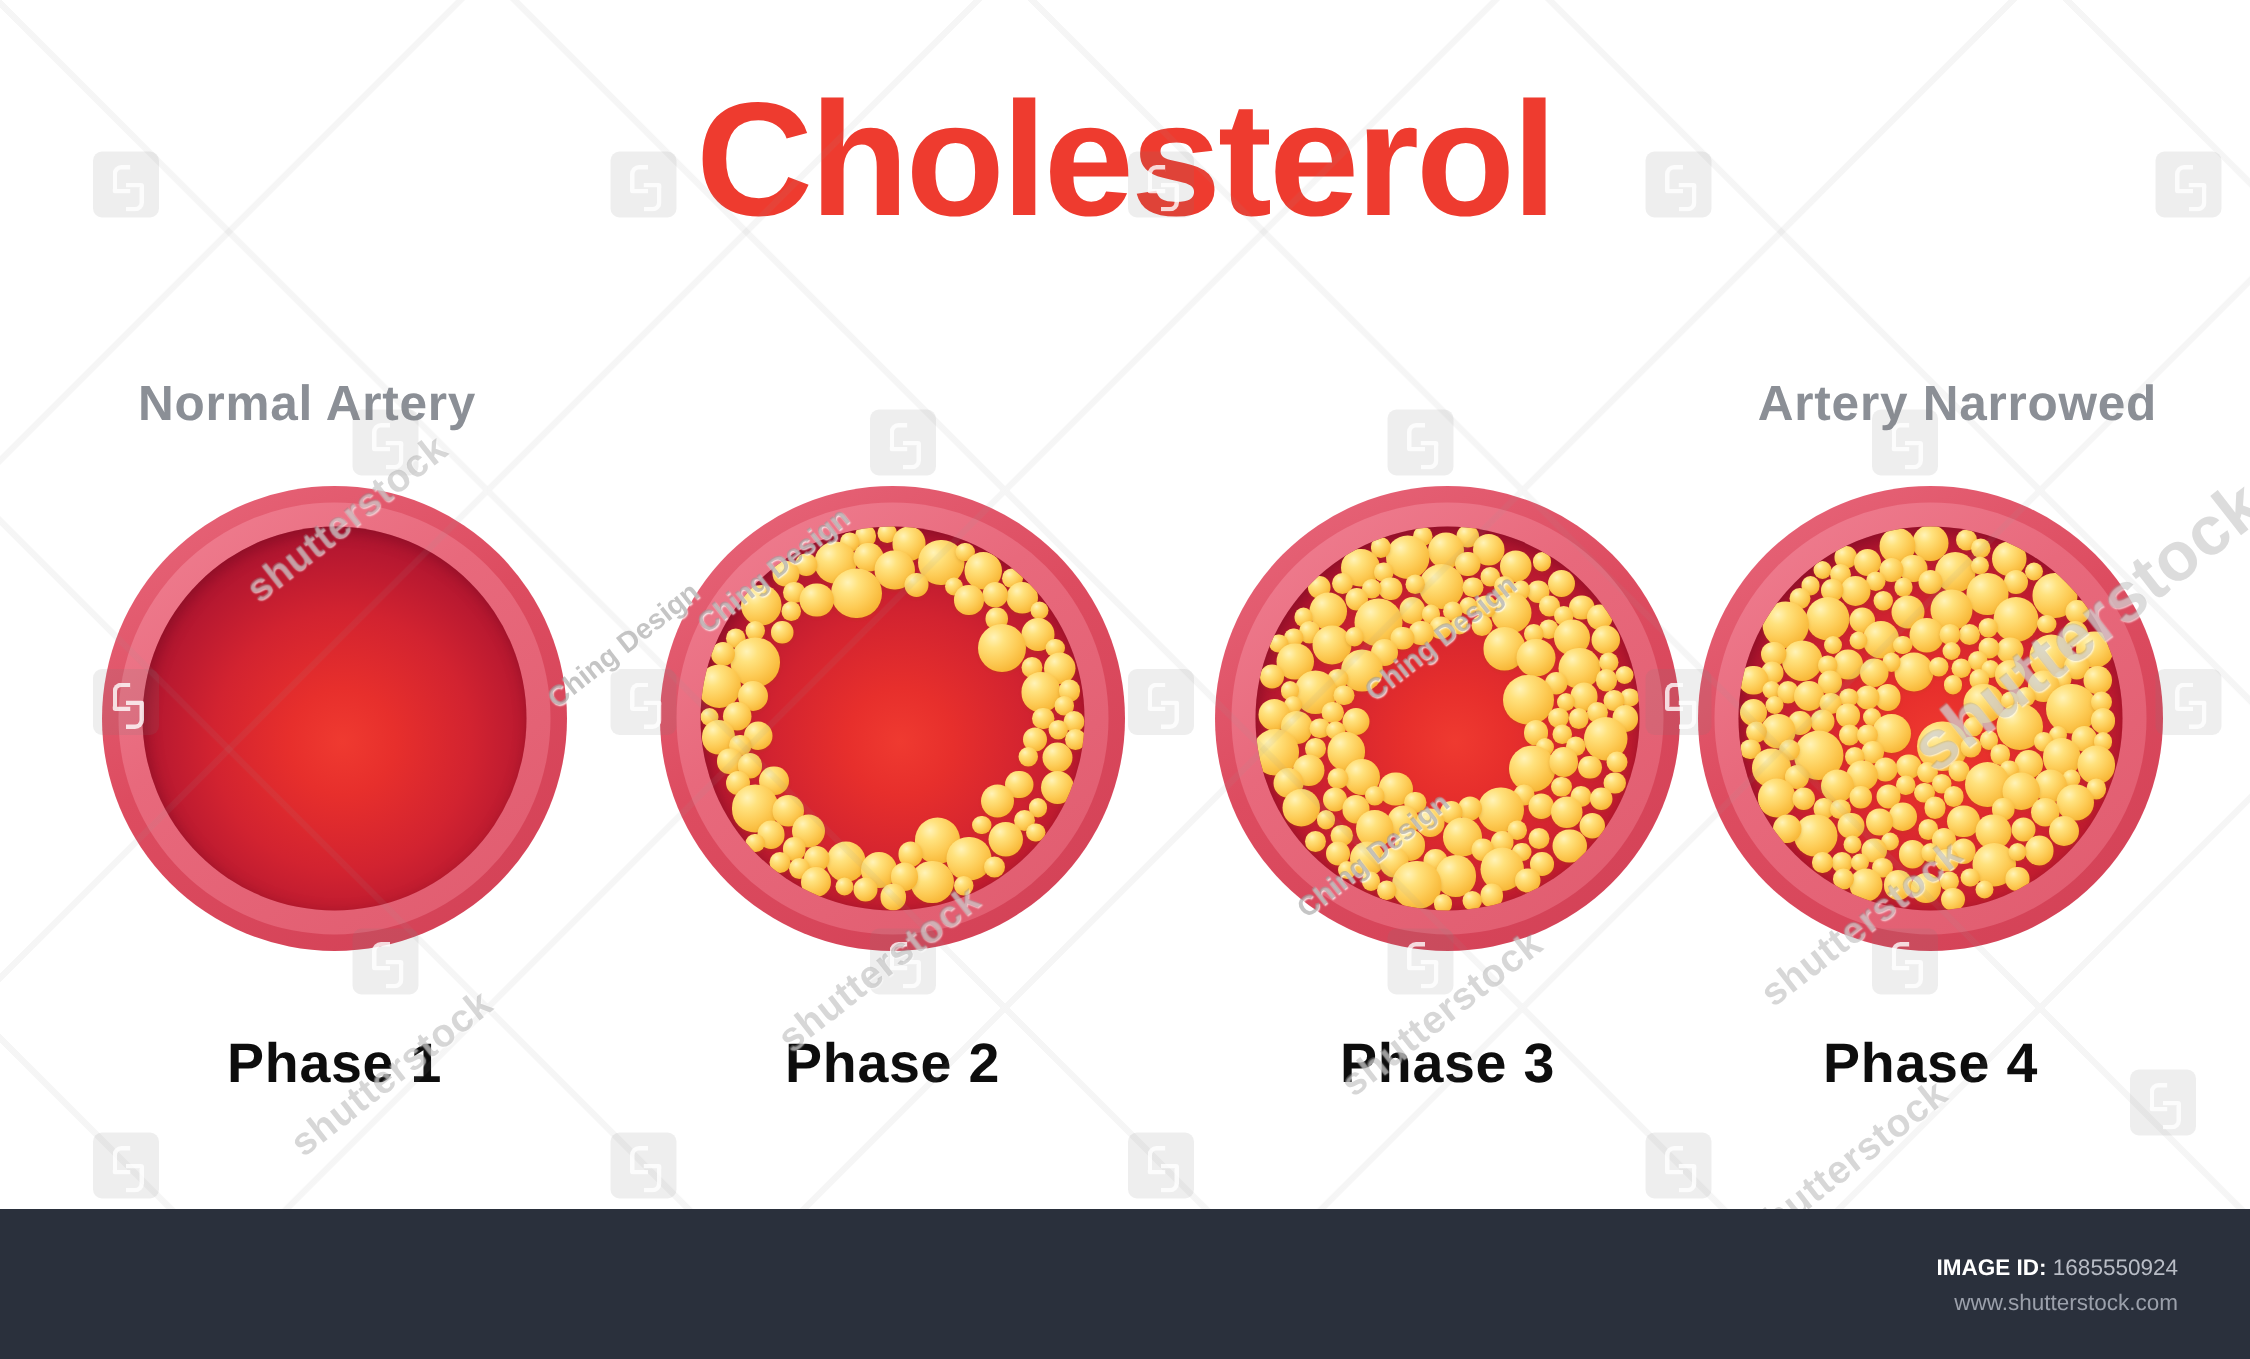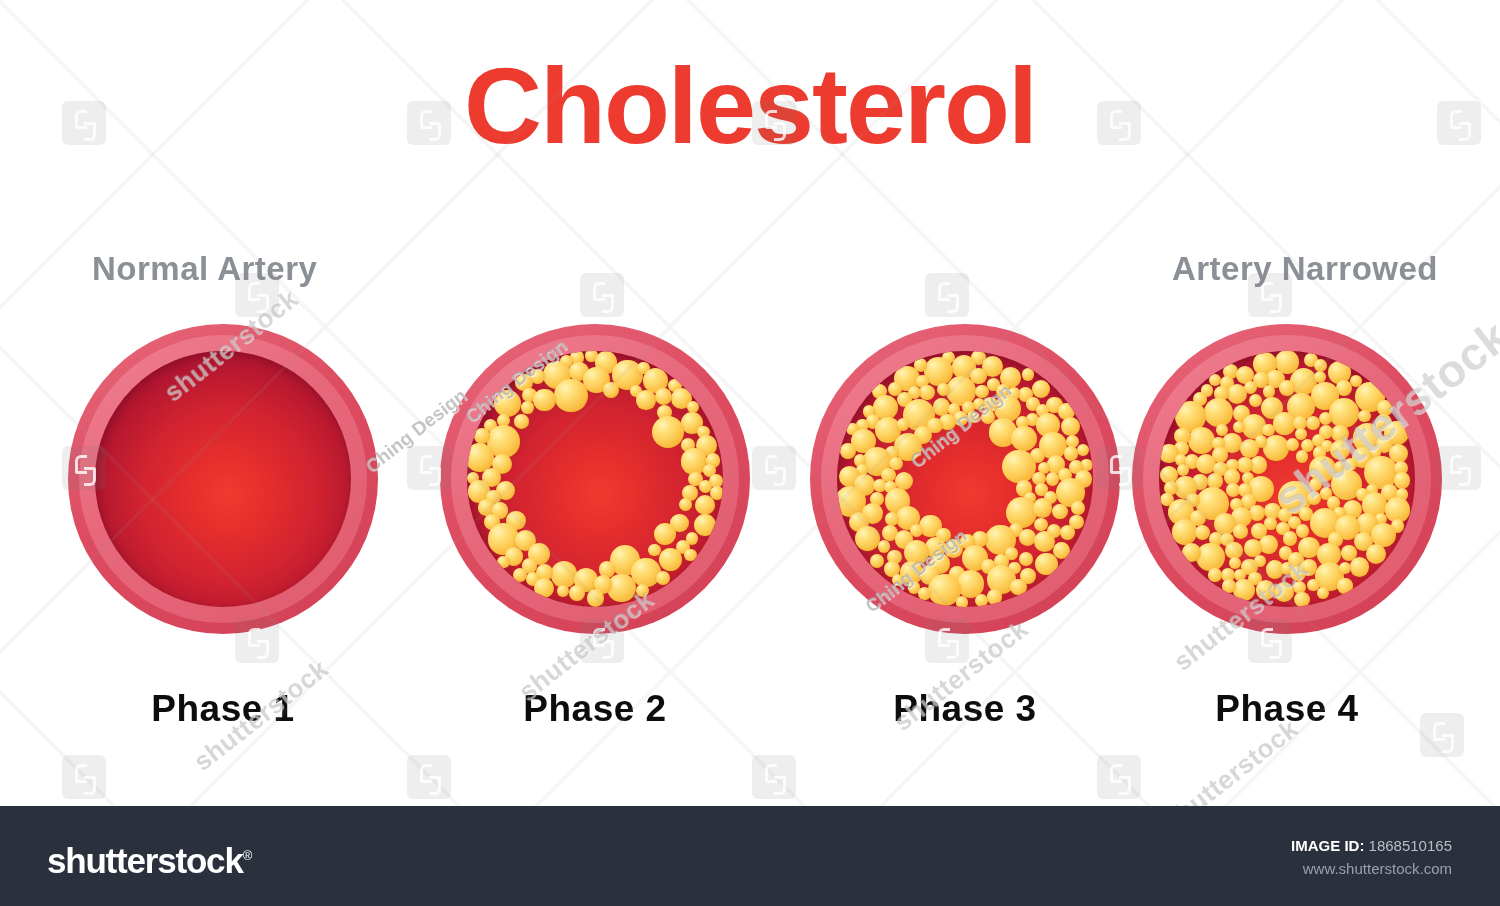--- a/index.html
+++ b/index.html
@@ -684,27 +684,24 @@
       <div class="wm-text" style="left: 880px; top: 660px;">shutterstock</div>
       <div class="wm-text" style="left: 180px; top: 700px;">shutterstock</div>
       <div class="wm-text" style="left: 1150px; top: 760px;">shutterstock</div>
       <div class="wm-ching" style="left: 355px; top: 420px;">Ching Design</div>
       <div class="wm-ching" style="left: 455px; top: 370px;">Ching Design</div>
       <div class="wm-ching" style="left: 855px; top: 560px;">Ching Design</div>
       <div class="wm-ching" style="left: 900px; top: 415px;">Ching Design</div>
     </div>
 
   <div id="footer">
-    <div id="ss-wordmark">
-      <span>shutterstock</span><span id="ss-reg">®</span>
-    </div>
     <div id="footer-right">
       <div class="fr-line">
         <span id="img-id-label">IMAGE ID:</span>
-        <span id="img-id-value">1868510165</span>
+        <span id="img-id-value">1685550924</span>
       </div>
       <div class="fr-line">
         <span id="ss-url">www.shutterstock.com</span>
       </div>
     </div>
   </div>
 
 </div>
 
 </body></html>

